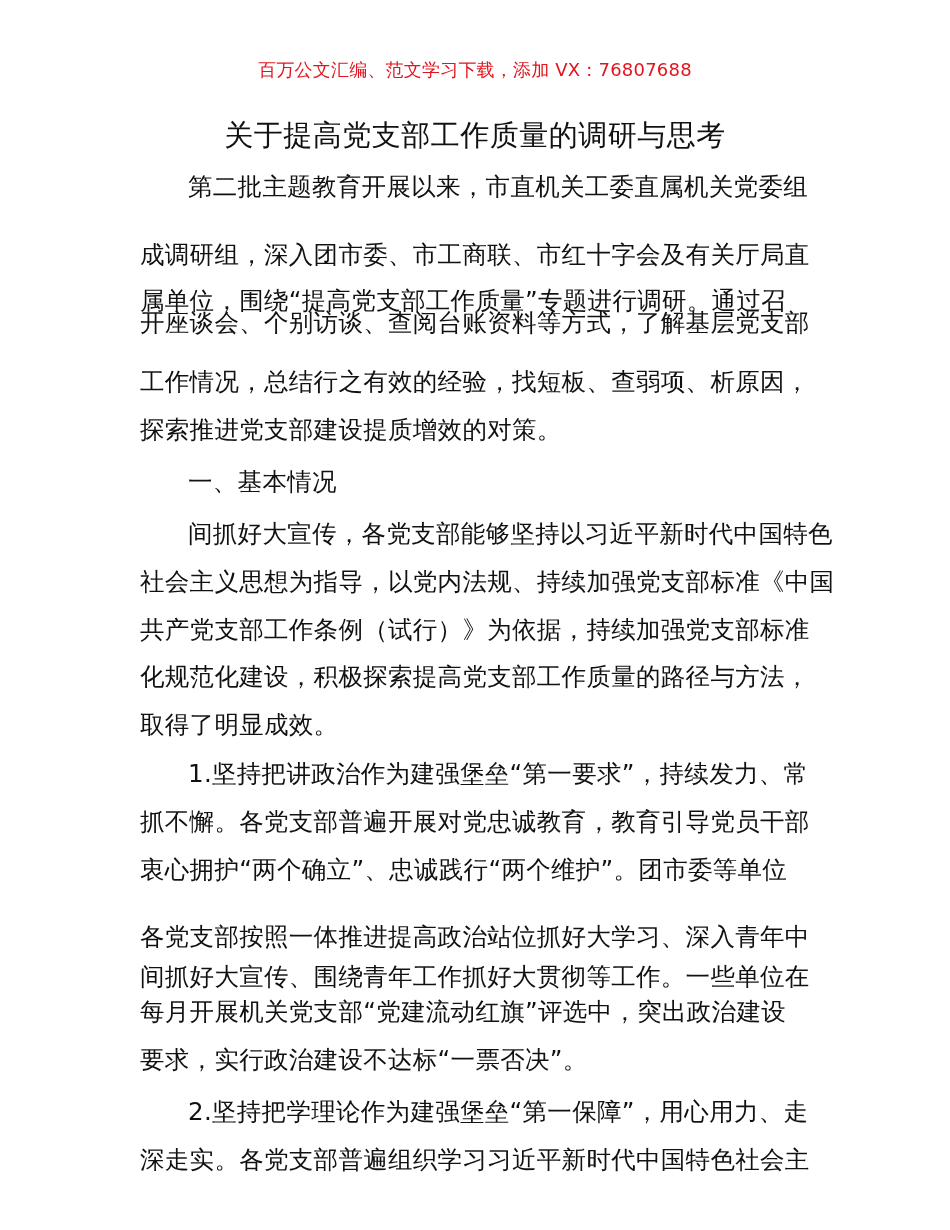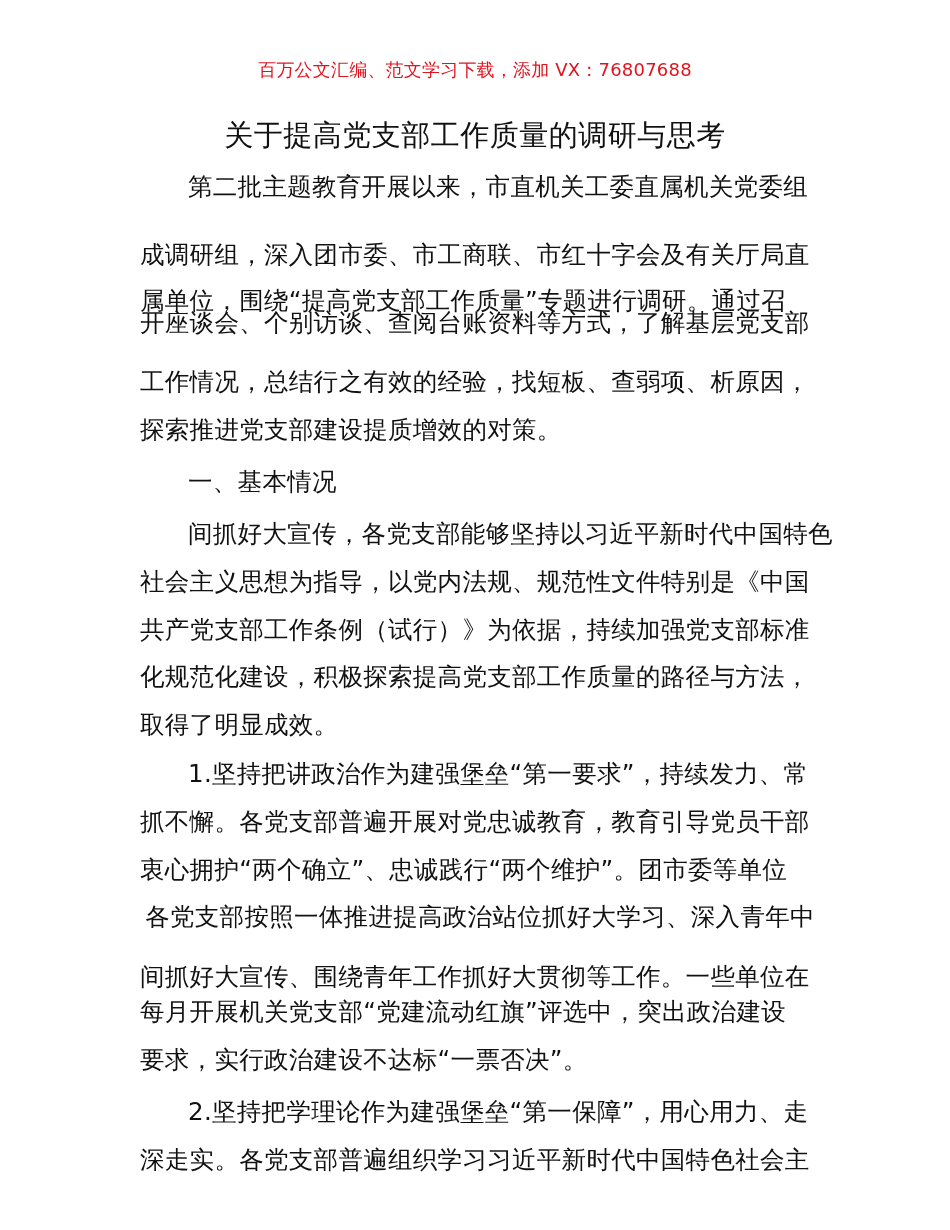--- a/index.html
+++ b/index.html
@@ -22,26 +22,26 @@
 
 <div id="doc-body">
   <div class="line indent" style="top: 170px;">第二批主题教育开展以来，市直机关工委直属机关党委组</div>
   <div class="line" style="top: 222px; margin-top: 16px;">成调研组，深入团市委、市工商联、市红十字会及有关厅局直</div>
   <div class="line" style="top: 284px;">属单位，围绕“提高党支部工作质量”专题进行调研。通过召</div>
   <div class="line" style="top: 306px;">开座谈会、个别访谈、查阅台账资料等方式，了解基层党支部</div>
   <div class="line" style="top: 365px; font-family: Liberation Mono, monospace;">工作情况，总结行之有效的经验，找短板、查弱项、析原因，</div>
   <div class="line" style="top: 413px;">探索推进党支部建设提质增效的对策。</div>
   <div class="line indent" style="top: 465px;">一、基本情况</div>
   <div class="line indent" style="top: 517px;">间抓好大宣传，各党支部能够坚持以习近平新时代中国特色</div>
-  <div class="line" style="top: 565px;">社会主义思想为指导，以党内法规、规范性文件特别是《中国</div>
+  <div class="line" style="top: 565px;">社会主义思想为指导，以党内法规、持续加强党支部标准《中国</div>
   <div class="line" style="top: 613px;">共产党支部工作条例（试行）》为依据，持续加强党支部标准</div>
   <div class="line" style="top: 660px;">化规范化建设，积极探索提高党支部工作质量的路径与方法，</div>
   <div class="line" style="top: 708px;">取得了明显成效。</div>
   <div class="line indent" style="top: 757px;">1.坚持把讲政治作为建强堡垒“第一要求”，持续发力、常</div>
   <div class="line" style="top: 805px;">抓不懈。各党支部普遍开展对党忠诚教育，教育引导党员干部</div>
   <div class="line" style="top: 853px;">衷心拥护“两个确立”、忠诚践行“两个维护”。团市委等单位</div>
-  <div class="line" style="top: 900px; text-align: center;">各党支部按照一体推进提高政治站位抓好大学习、深入青年中</div>
+  <div class="line" style="top: 920px;">各党支部按照一体推进提高政治站位抓好大学习、深入青年中</div>
   <div class="line" style="top: 948px; margin-top: 12px;">间抓好大宣传、围绕青年工作抓好大贯彻等工作。一些单位在</div>
   <div class="line" style="top: 995px;">每月开展机关党支部“党建流动红旗”评选中，突出政治建设</div>
   <div class="line" style="top: 1043px;">要求，实行政治建设不达标“一票否决”。</div>
   <div class="line indent" style="top: 1095px;">2.坚持把学理论作为建强堡垒“第一保障”，用心用力、走</div>
   <div class="line" style="top: 1143px;">深走实。各党支部普遍组织学习习近平新时代中国特色社会主</div>
 </div>
 
 </body></html>

